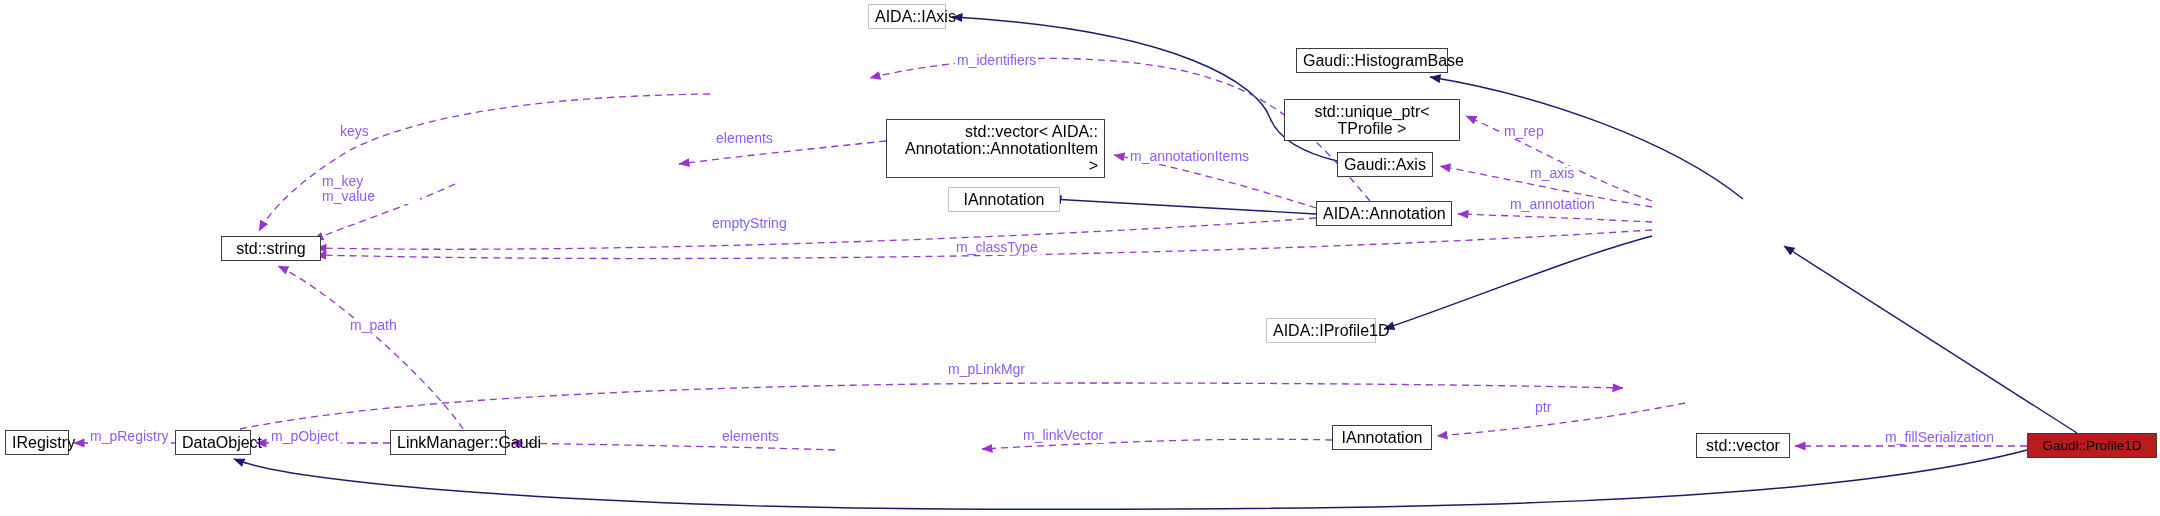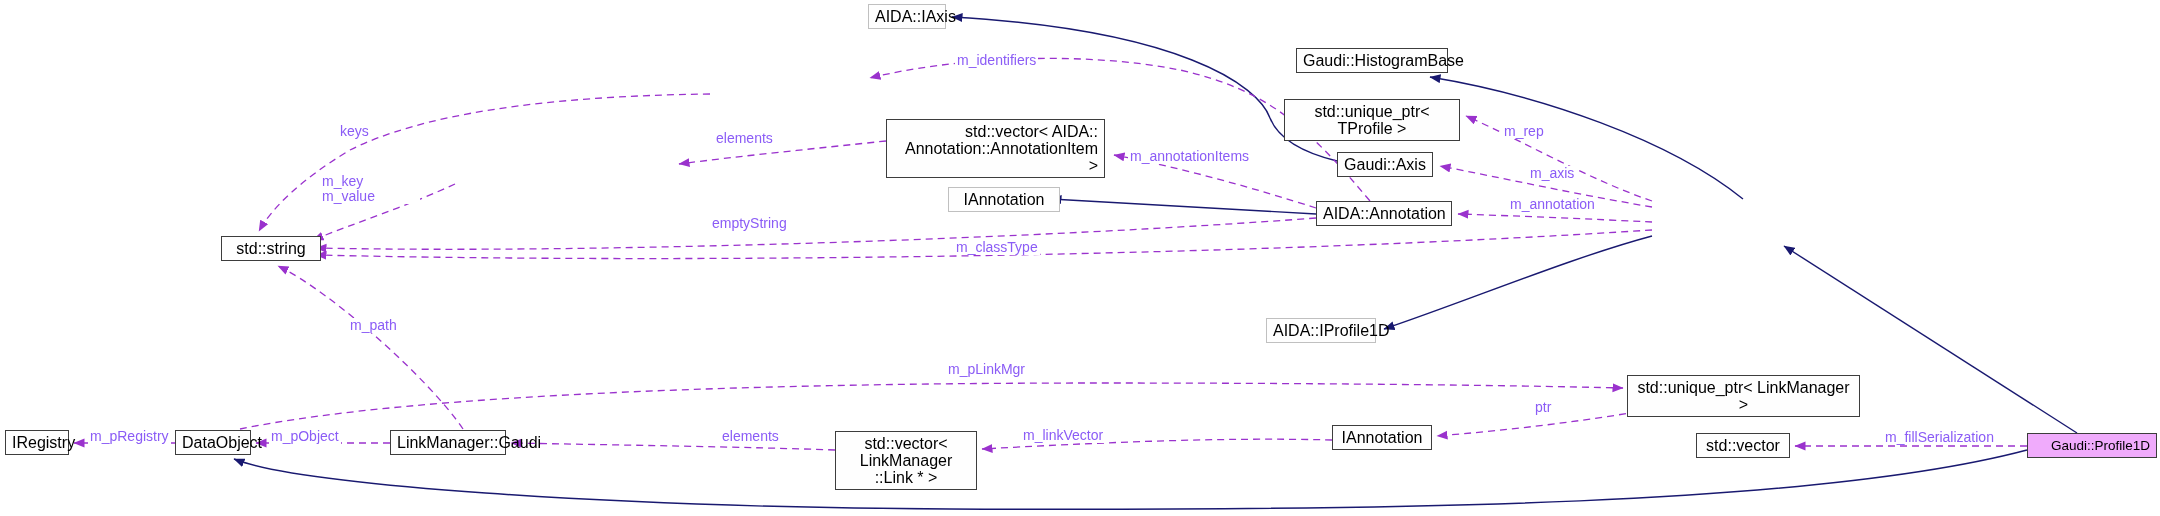--- a/index.html
+++ b/index.html
@@ -3,21 +3,21 @@
 <meta charset="utf-8">
 <style>
   html,body{margin:0;padding:0;background:#ffffff;}
   #canvas{position:relative;width:2160px;height:516px;background:#ffffff;
           font-family:"Liberation Sans","DejaVu Sans",sans-serif;overflow:hidden;}
   #edges{position:absolute;left:0;top:0;width:2160px;height:516px;pointer-events:none;}
   .node{position:absolute;box-sizing:border-box;background:#fefefe;border:1.4px solid #3d3d3d;
         color:#000;font-size:16px;line-height:17px;padding:3px 6px;text-align:center;
         white-space:pre-line;z-index:3;}
   .node.light{border:1.2px solid #c0c0c0;}
-  .node.main{background:#f0abfc;border:1.6px solid #3d3d3d;font-size:13.5px;text-align:right;}
+  .node.main{background:#b91c1c;border:1.6px solid #3d3d3d;font-size:13.5px;}
   .node.leftalign{text-align:right;}
   .elabel{position:absolute;color:#8b5cf6;font-size:14px;line-height:15px;background:#ffffff;
           padding:0 2px;white-space:pre-line;z-index:2;}
   .elabel.center{text-align:left;}
 </style>
 </head>
 <body>
 
 <div id="canvas">
 
@@ -88,20 +88,17 @@
   <div class="node leftalign" style="left:886px;top:119px;width:219px">std::vector&lt; AIDA::
 Annotation::AnnotationItem &gt;</div>
   <div class="node" style="left:1337px;top:152px;width:96px">Gaudi::Axis</div>
   <div class="node light" style="left:948px;top:187px;width:112px">IAnnotation</div>
   <div class="node" style="left:1316px;top:201px;width:136px">AIDA::Annotation</div>
   <div class="node" style="left:221px;top:236px;width:100px">std::string</div>
   <div class="node light" style="left:1266px;top:318px;width:110px">AIDA::IProfile1D</div>
   <div class="node" style="left:5px;top:430px;width:64px">IRegistry</div>
   <div class="node" style="left:175px;top:430px;width:76px">DataObject</div>
   <div class="node" style="left:390px;top:430px;width:116px">LinkManager::Gaudi</div>
-  <div class="node" style="left:835px;top:431px;width:142px">std::vector&lt; LinkManager
-::Link * &gt;</div>
   <div class="node" style="left:1332px;top:425px;width:100px">IAnnotation</div>
-  <div class="node" style="left:1627px;top:375px;width:233px">std::unique_ptr&lt; LinkManager &gt;</div>
   <div class="node" style="left:1696px;top:433px;width:94px">std::vector</div>
   <div class="node main" style="left:2027px;top:433px;width:130px">Gaudi::Profile1D</div>
 
 </div>
 
 </body></html>

